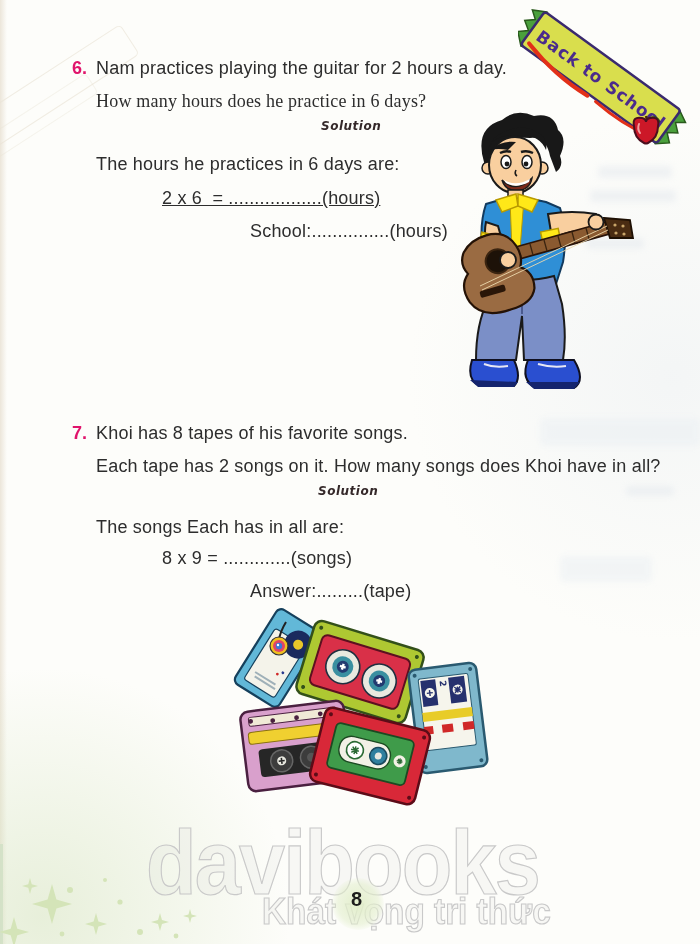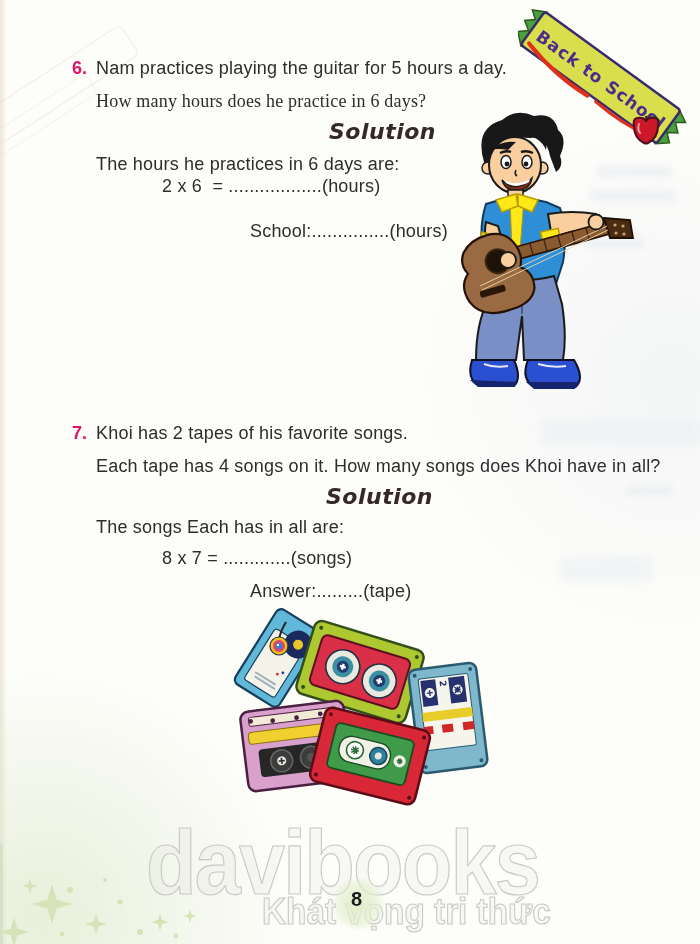--- a/index.html
+++ b/index.html
@@ -8,21 +8,21 @@
     font-family:"Liberation Sans",sans-serif;
     background:
       radial-gradient(circle at 6% 97%, rgba(214,228,192,.55), rgba(214,228,192,0) 22%),
       radial-gradient(circle at 96% 40%, rgba(226,232,238,.35), rgba(226,232,238,0) 30%),
       linear-gradient(90deg, #ece6da 0px, rgba(255,255,255,0) 7px),
       #fdfdfa;
   }
   .abs{position:absolute;white-space:pre;}
   .ptext{font-size:18px;color:#2d2d2d;letter-spacing:.2px;}
   .pnum{font-size:18px;font-weight:bold;}
-  .solution{font-family:"DejaVu Sans",sans-serif;font-style:italic;font-weight:bold;font-size:22px;color:#342829;letter-spacing:.5px;margin-left:8px;}
+  .solution{font-family:"DejaVu Sans",sans-serif;font-style:italic;font-weight:bold;font-size:12px;color:#342829;letter-spacing:.5px;}
   
   .ghost{position:absolute;border:1px solid #e9e3d5;border-radius:5px;opacity:.65;}
   .smudge{position:absolute;background:#dde3ea;filter:blur(3px);border-radius:4px;opacity:.4;}
   .smudge.light{background:#eaeff3;opacity:.5;}
   
   .wm{position:absolute;font-weight:bold;color:rgba(205,205,205,.12);
       -webkit-text-stroke:1.2px #c9c9c9;white-space:nowrap;}
   .wm1{left:146px;top:812px;font-size:90px;transform:scaleX(.92);transform-origin:left top;letter-spacing:-2px;}
   .wm2{left:262px;top:891px;font-size:37px;transform:scaleX(.9);transform-origin:left top;letter-spacing:0px;}
   .blob{position:absolute;left:332px;top:878px;width:52px;height:52px;border-radius:50%;
@@ -57,25 +57,25 @@
     <g transform="translate(128,130)">
       <line x1="0" y1="-14" x2="2" y2="-6" stroke="#4a2208" stroke-width="2.5"></line>
       <path d="M2,-12 Q12,-16 14,-8 Q6,-6 2,-10 Z" fill="#3f9b3a" stroke="#1c4a18" stroke-width="1"></path>
       <path d="M-12,-4 Q-14,-14 -4,-12 Q0,-11 0,-8 Q0,-11 4,-12 Q14,-14 12,-4 Q12,8 2,13 Q0,14 -2,13 Q-12,8 -12,-4 Z" fill="#cc1828" stroke="#4a0f1e" stroke-width="2"></path>
       <path d="M-7,-6 Q-9,-1 -6,3" fill="none" stroke="#f4a0a0" stroke-width="2" stroke-linecap="round"></path>
     </g>
   </svg>
 
   <section>
     <span class="abs pnum" style="left:72px;top:58px;color:#e0136b;">6.</span>
-    <span class="abs ptext" style="left:96px;top:58px;">Nam practices playing the guitar for 5 hours a day.</span>
+    <span class="abs ptext" style="left:96px;top:58px;">Nam practices playing the guitar for 2 hours a day.</span>
     <span class="abs ptext" style="left:96px;top:91px;font-family:Liberation Serif, serif;">How many hours does he practice in 6 days?</span>
     <span class="abs solution" style="left:321px;top:119px;">Solution</span>
     <span class="abs ptext" style="left:96px;top:154px;">The hours he practices in 6 days are:</span>
-    <span class="abs ptext" style="left:162px;top:176px;">2 x 6  = ..................(hours)</span>
+    <span class="abs ptext" style="left:162px;top:188px;text-decoration:underline;">2 x 6  = ..................(hours)</span>
     <span class="abs ptext" style="left:250px;top:221px;">School:...............(hours)</span>
   </section>
 
   <svg style="position:absolute;left:450px;top:110px;" width="185" height="292" viewBox="0 0 185 292">
 
     <path d="M34,52 Q24,18 52,10 Q66,-2 84,6 Q104,2 108,20 Q118,28 110,46 Q114,56 106,62 L100,46 Q96,26 80,28 Q56,26 48,40 Q42,50 44,64 L36,62 Z" fill="#181818"></path>
 
     <circle cx="38" cy="58" r="6" fill="#f9cf9f" stroke="#1a1a1a" stroke-width="1.5"></circle>
     <circle cx="92" cy="58" r="6" fill="#f9cf9f" stroke="#1a1a1a" stroke-width="1.5"></circle>
 
@@ -133,25 +133,25 @@
     </g>
 
     <path d="M30,176 L157,116 M32,180 L158,120" stroke="#ecd9ae" stroke-width="0.9"></path>
 
     <circle cx="146" cy="112" r="7.5" fill="#f9cf9f" stroke="#1a1a1a" stroke-width="1.8"></circle>
     <circle cx="58" cy="150" r="8" fill="#f9cf9f" stroke="#1a1a1a" stroke-width="1.8"></circle>
   </svg>
 
   <section>
     <span class="abs pnum" style="left:72px;top:423px;color:#e0136b;">7.</span>
-    <span class="abs ptext" style="left:96px;top:423px;">Khoi has 2 tapes of his favorite songs.</span>
-    <span class="abs ptext" style="left:96px;top:456px;">Each tape has 4 songs on it. How many songs does Khoi have in all?</span>
+    <span class="abs ptext" style="left:96px;top:423px;">Khoi has 8 tapes of his favorite songs.</span>
+    <span class="abs ptext" style="left:96px;top:456px;">Each tape has 2 songs on it. How many songs does Khoi have in all?</span>
     <span class="abs solution" style="left:318px;top:484px;">Solution</span>
     <span class="abs ptext" style="left:96px;top:517px;">The songs Each has in all are:</span>
-    <span class="abs ptext" style="left:162px;top:548px;">8 x 7 = .............(songs)</span>
+    <span class="abs ptext" style="left:162px;top:548px;">8 x 9 = .............(songs)</span>
     <span class="abs ptext" style="left:250px;top:581px;">Answer:.........(tape)</span>
   </section>
 
   <svg style="position:absolute;left:222px;top:606px;" width="285" height="200" viewBox="0 0 285 200">
 
     <g transform="translate(56,52) rotate(-58)">
       <rect x="-44" y="-26" width="88" height="52" rx="6" fill="#62b8d8" stroke="#15405c" stroke-width="2.2"></rect>
       <rect x="-36" y="-18" width="60" height="36" rx="3" fill="#f4f3ea" stroke="#15405c" stroke-width="1.2"></rect>
       <circle cx="22" cy="10" r="14" fill="#1a2a5e"></circle>
       <circle cx="22" cy="10" r="5" fill="#e8c62a"></circle>

